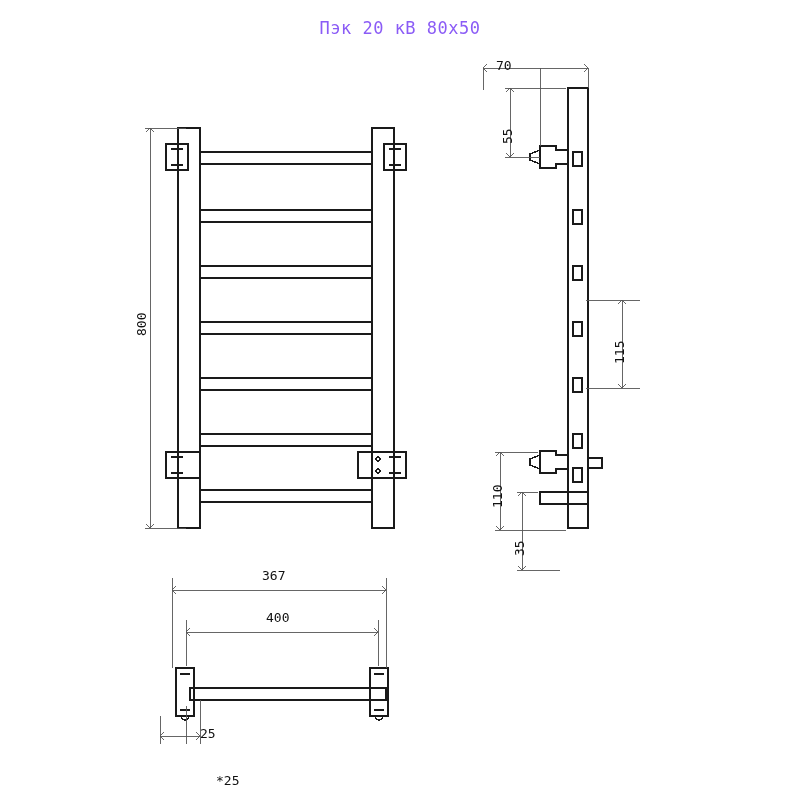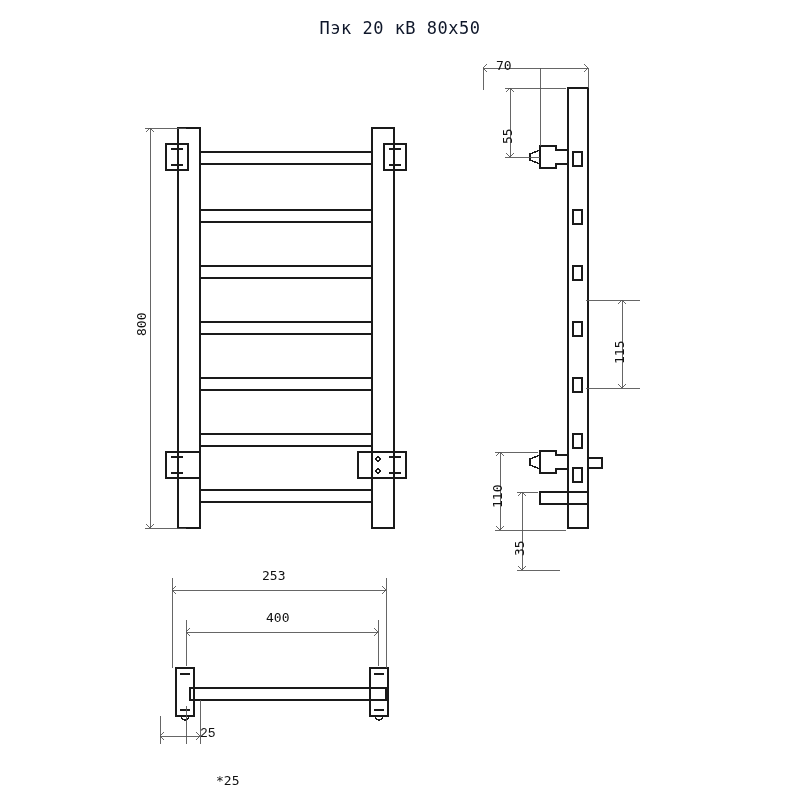--- a/index.html
+++ b/index.html
@@ -11,21 +11,21 @@
     position:relative;
     overflow:hidden;
   }
   .canvas{position:absolute;left:0;top:0;width:800px;height:800px;}
   .title{
     position:absolute;
     top:18px;left:0;width:800px;
     text-align:center;
     font-size:17px;
     letter-spacing:0.5px;
-    color:#0f172a;
+    color:#8b5cf6;
   }
   svg{position:absolute;left:0;top:0;}
   .dim{
     position:absolute;
     font-size:13px;
     color:#111;
     font-family:"DejaVu Sans Mono","Liberation Mono",monospace;
     white-space:nowrap;
   }
   .rot{transform:rotate(-90deg);transform-origin:left top;}
@@ -173,18 +173,18 @@
   </svg>
 
   <div class="dim rot" style="left:134px;top:336px;">800</div>
 
   <div class="dim" style="left:496px;top:58px;">70</div>
   <div class="dim rot" style="left:500px;top:144px;">55</div>
   <div class="dim rot" style="left:612px;top:364px;">115</div>
   <div class="dim rot" style="left:490px;top:508px;">110</div>
   <div class="dim rot" style="left:512px;top:556px;">35</div>
 
-  <div class="dim" style="left:262px;top:568px;">253</div>
+  <div class="dim" style="left:262px;top:568px;">367</div>
   <div class="dim" style="left:266px;top:610px;">400</div>
-  <div class="dim" style="left:200px;top:726px;font-family:Liberation Mono, monospace;">25</div>
+  <div class="dim" style="left:200px;top:726px;">25</div>
   <div class="dim" style="left:216px;top:726px;margin-top:47px;">*25</div>
 
 </div>
 
 </body></html>

